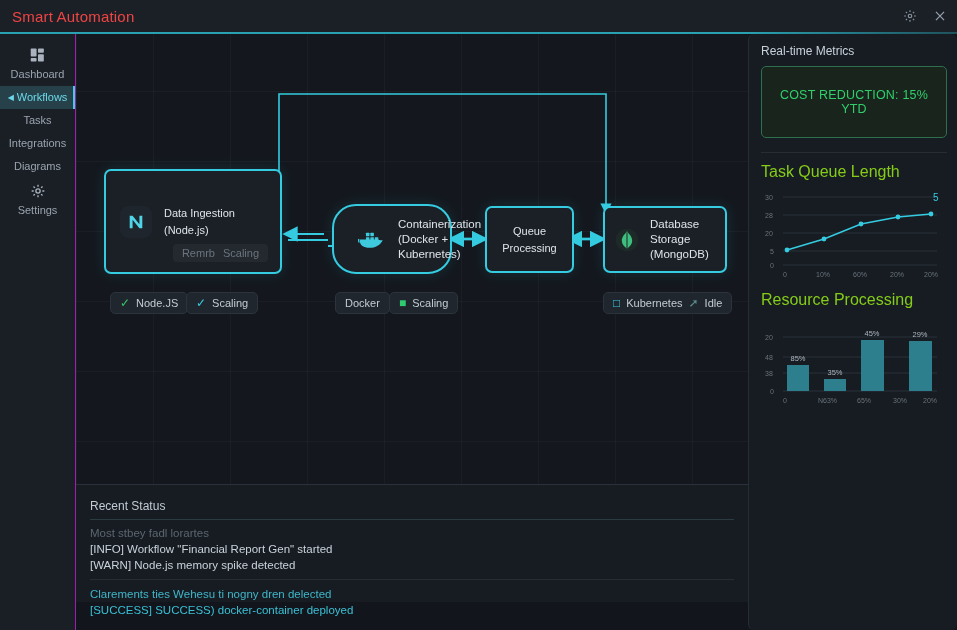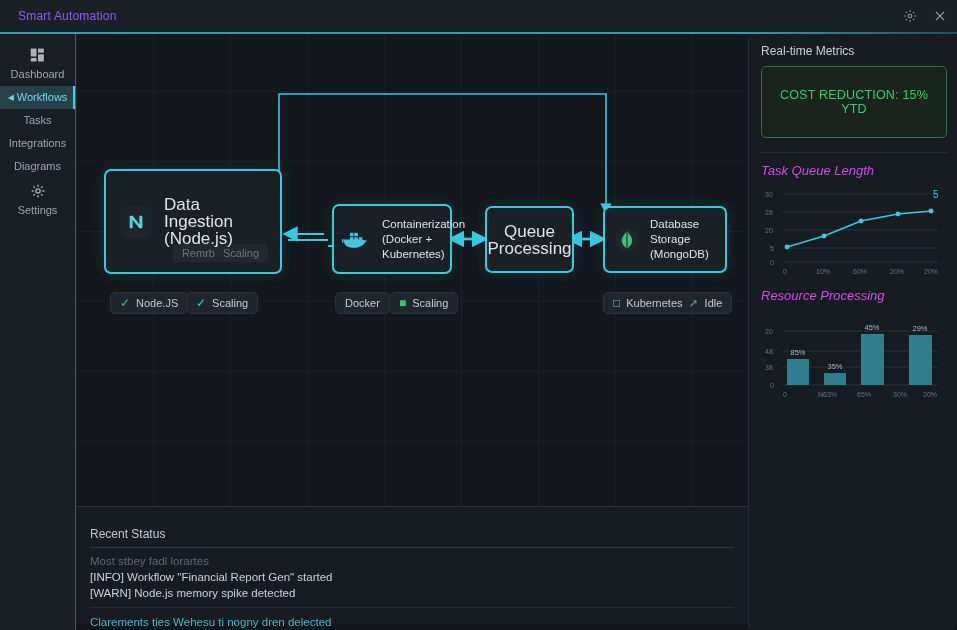--- a/index.html
+++ b/index.html
@@ -12,21 +12,21 @@
   #app { position: relative; width: 957px; height: 630px; background: #12161c; }
 
   
   .titlebar {
     position: absolute; left: 0; top: 0; width: 957px; height: 33px;
     background: #1b2027;
     display: flex; align-items: center;
     border-bottom: 1px solid #2a313a;
   }
   .titlebar .title {
-    margin-left: 18px; color: #8b5cf6; font-size: 12px; letter-spacing: .2px;
+    margin-left: 12px; color: #ef4444; font-size: 15px; letter-spacing: .2px;
   }
   .titlebar .spacer { flex: 1; }
   .winbtn {
     width: 26px; height: 26px; margin-right: 4px;
     display: flex; align-items: center; justify-content: center;
     color: #8b949e; cursor: pointer;
   }
   .winbtn svg { display: block; }
   .accentline {
     position: absolute; left: 0; top: 32px; width: 957px; height: 2px;
@@ -69,21 +69,21 @@
 
   .node {
     position: absolute;
     background: #1b2026;
     border: 2px solid #35cbe0;
     border-radius: 7px;
     display: flex; align-items: center; gap: 10px;
     padding: 8px 12px;
     box-shadow: 0 0 14px rgba(53,203,224,.13);
   }
-  .node .ntext { color: #dde4ea; font-size: 17px; line-height: 17px; }
+  .node .ntext { color: #dde4ea; font-size: 11px; line-height: 17px; }
   .node .nicon { flex: 0 0 auto; display: flex; align-items: center; }
 
   .node-badge {
     position: absolute; bottom: 10px; right: 12px;
     background: rgba(255,255,255,.045);
     border-radius: 4px; padding: 3px 9px;
     color: #6b747d; font-size: 11px;
     display: flex; gap: 8px; align-items: center;
   }
 
@@ -104,33 +104,33 @@
     padding: 10px 10px 0 12px;
     border-radius: 6px;
   }
   .rtitle { color: #c9d2da; font-size: 12px; margin-bottom: 8px; }
   .cost-box {
     border: 1px solid #2e6f4e; border-radius: 5px;
     background: #19241d; padding: 21px 8px; text-align: center;
     color: #2fd06a; font-size: 12.5px; letter-spacing: .2px;
   }
   .hr { height: 1px; background: #262d35; margin: 14px 0 10px; }
-  .sectitle { color: #d946ef; font-size: 13px; margin-bottom: 6px; font-style: italic; }
+  .sectitle { color: #84cc16; font-size: 16px; margin-bottom: 6px; }
 
   .chartbox { position: relative; width: 186px; height: 92px; }
   .chartbox svg { display: block; }
   .tickx, .ticky { fill: #69727b; font-size: 7px; font-family: "Liberation Sans", sans-serif; }
   .barlabel { fill: #aeb7bf; font-size: 7.5px; font-family: "Liberation Sans", sans-serif; text-anchor: middle; }
   .lastval { fill: #35cbe0; font-size: 10px; font-family: "Liberation Sans", sans-serif; }
 
   
   .logpanel {
-    position: absolute; left: 76px; top: 506px; width: 672px; height: 118px;
+    position: absolute; left: 76px; top: 484px; width: 672px; height: 118px;
     background: #171c22; border-top: 1px solid #2a313a;
-    padding: 20px 14px;
+    padding: 14px 14px;
   }
   .logtitle { color: #c2cbd3; font-size: 12px; padding-bottom: 6px; }
   .logdiv { height: 1px; background: #2a3b42; margin: 0 0 5px; }
   .logline { font-size: 11.5px; line-height: 16px; color: #b9c2ca; white-space: nowrap; }
   .logline.muted { color: #5c666f; }
   .logline.warn { color: #c9d2da; }
   .logline.info { color: #c9d2da; }
   .logline.cyan { color: #3fb6c9; }
   .logline.success { color: #39c0d6; }
   .logsep { height: 1px; background: #262d35; margin: 6px 0; }
@@ -231,21 +231,21 @@
       <div class="ntext">
         <div>Data Ingestion</div>
         <div>(Node.js)</div>
       </div>
       <div class="node-badge">
         <span>Remrb</span>
         <span>Scaling</span>
       </div>
     </div>
 
-    <div class="node" style="left:256px; top:170px; width:120px; height:70px; padding:6px 8px;">
+    <div class="node" style="left:256px; top:170px; width:120px; height:70px; padding:6px 24px;border-radius:24px;">
       <div class="nicon">
         <svg width="30" height="22" viewBox="0 0 34 24" fill="#3fc9dd">
           <rect x="9" y="5" width="4" height="4" rx=".6"></rect>
             <rect x="14" y="5" width="4" height="4" rx=".6"></rect>
           <rect x="9" y="10" width="4" height="4" rx=".6"></rect>
             <rect x="14" y="10" width="4" height="4" rx=".6"></rect>
           <rect x="19" y="10" width="4" height="4" rx=".6"></rect>
           <path d="M2 14c0 5 4.5 8 11 8s13-3.5 15-9c-2 .6-3.8.4-5-.4H2z"></path>
           <path d="M1 12c-.6 1.6-.3 3 .6 4" stroke="#3fc9dd" stroke-width="1.4" fill="none"></path>
         </svg>

